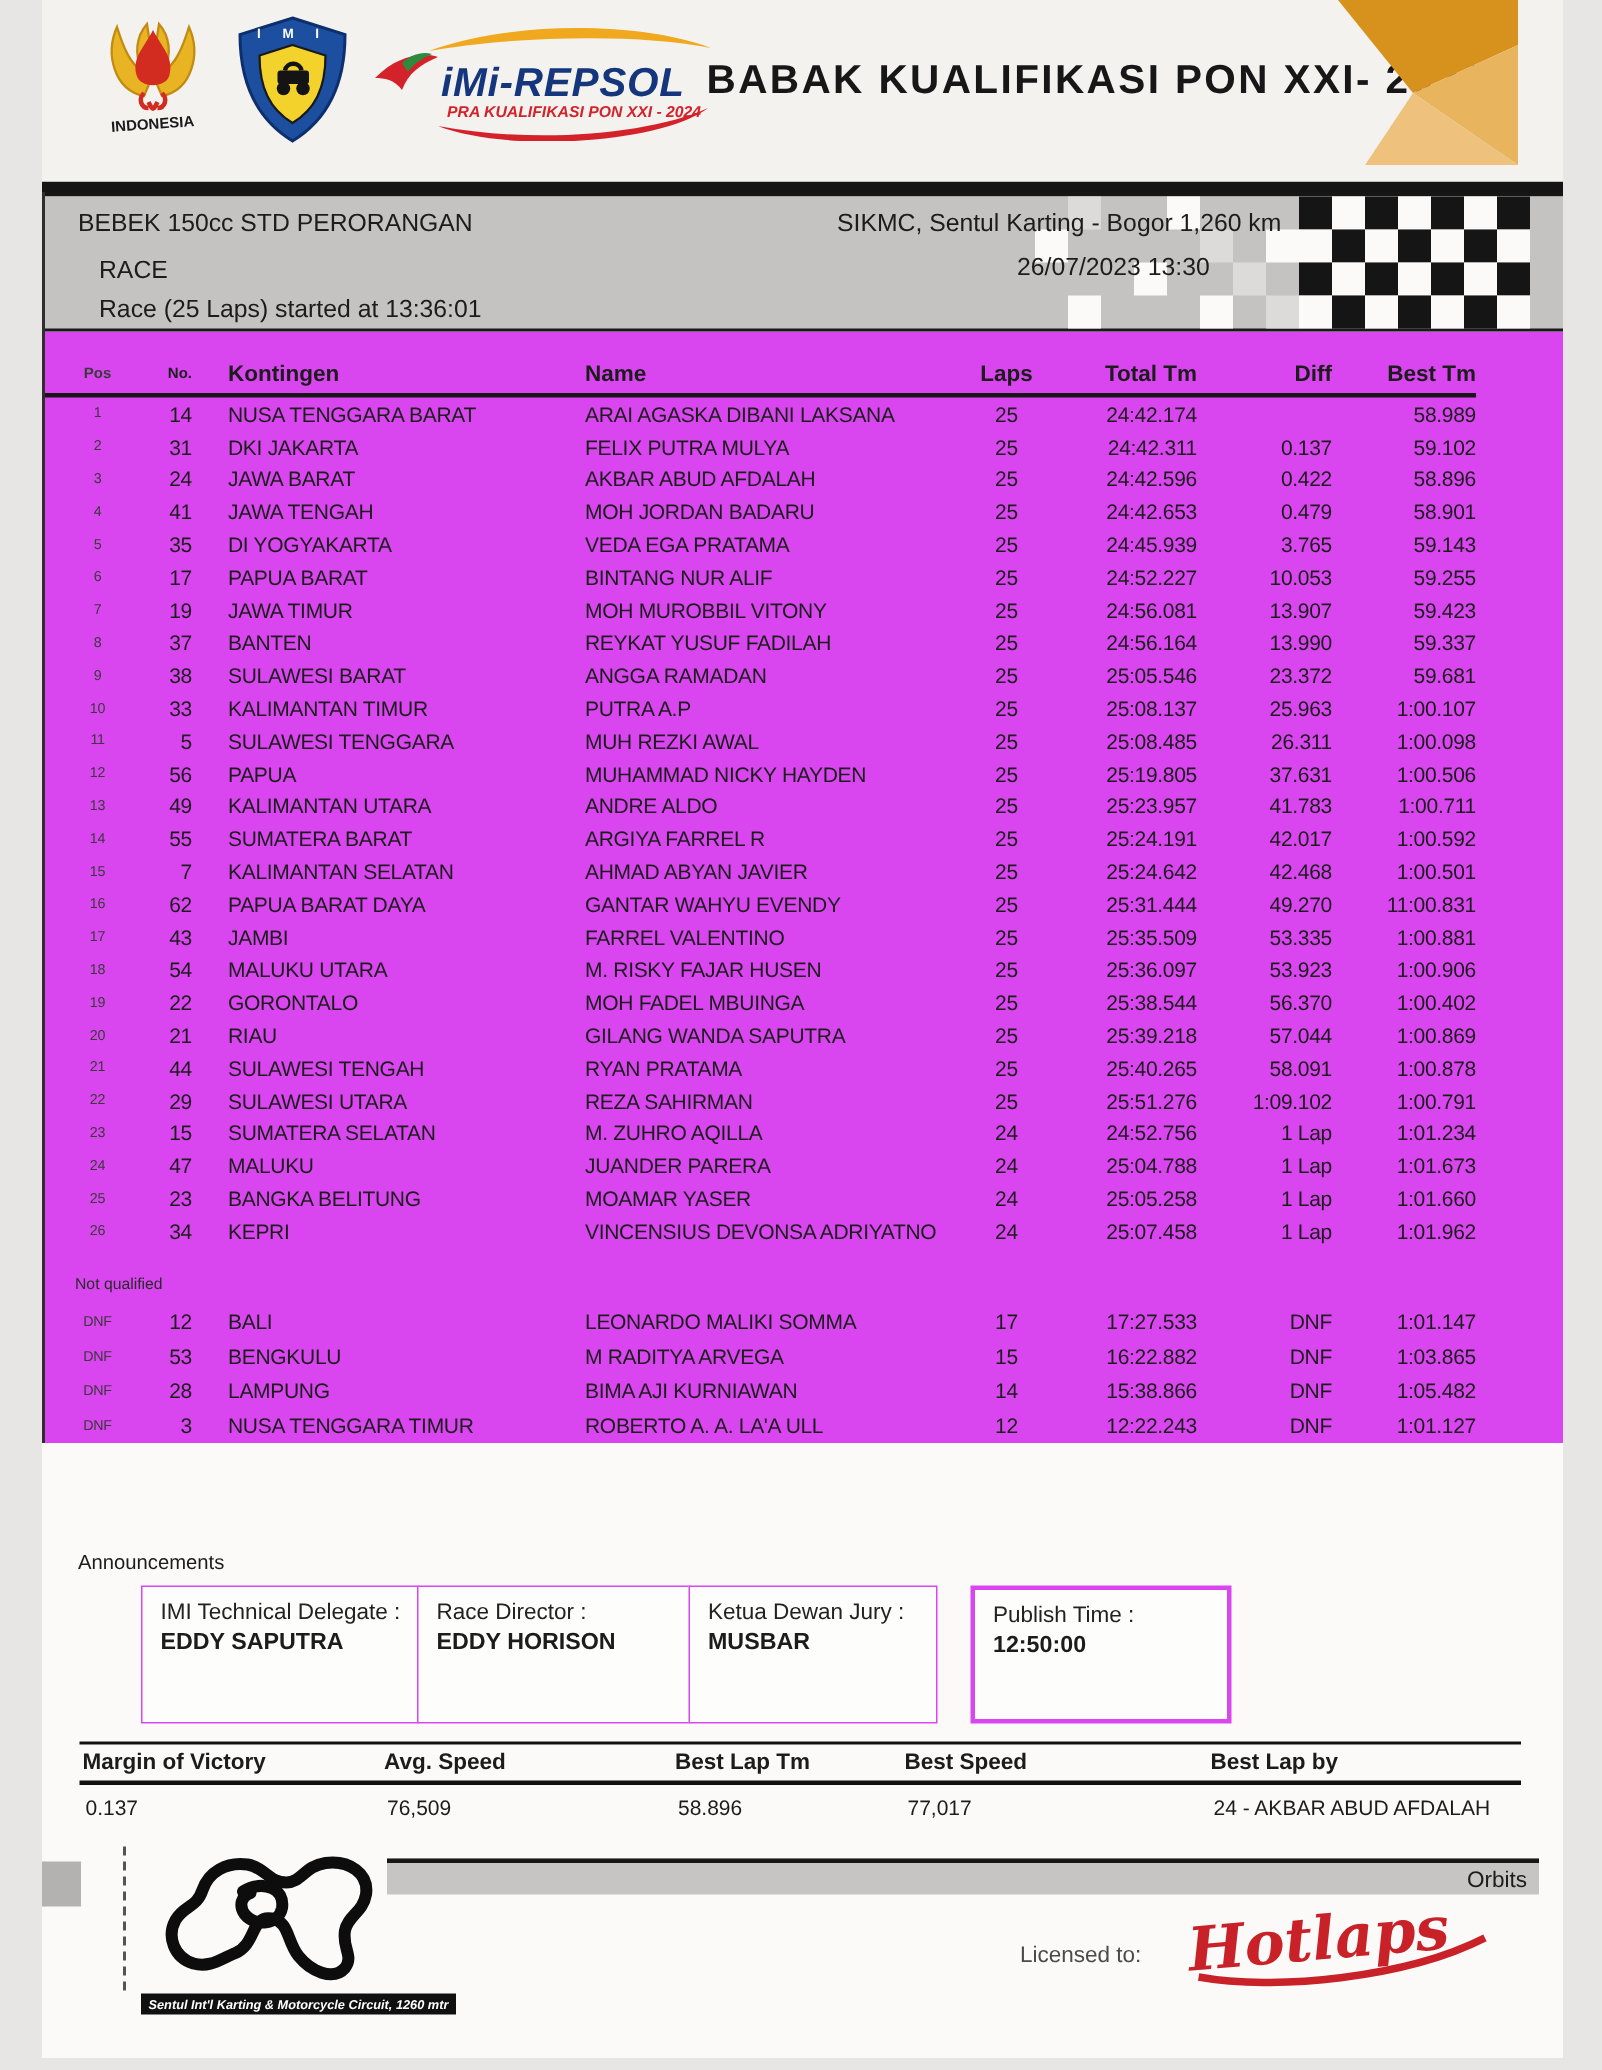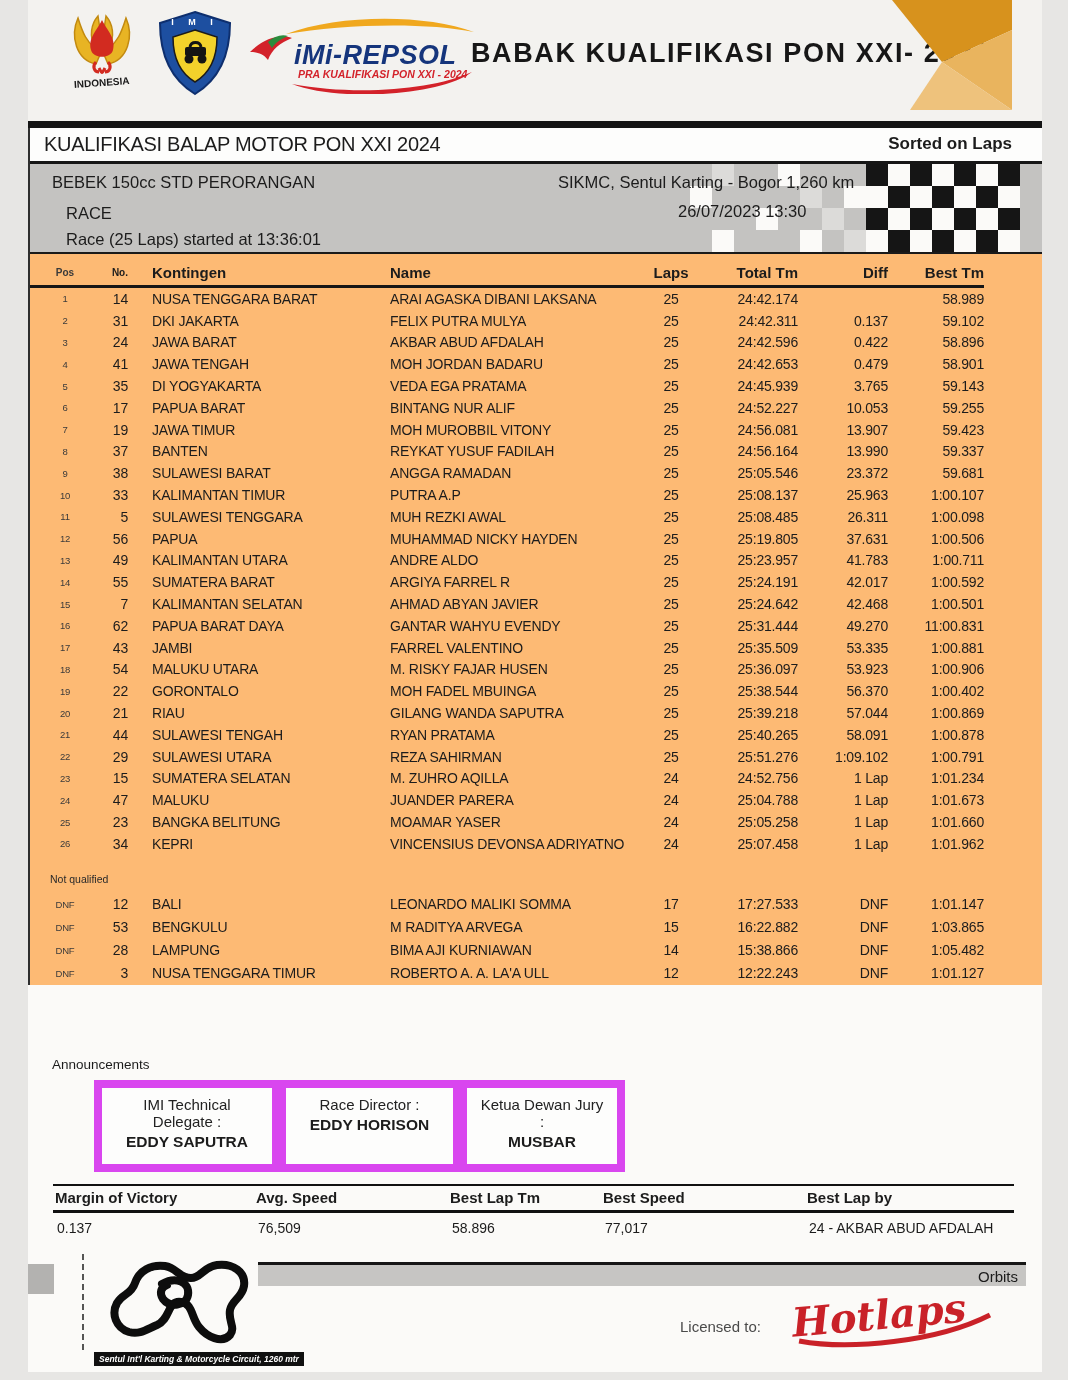--- a/index.html
+++ b/index.html
@@ -37,21 +37,21 @@
   .b-start{left:36px;top:66px;font-size:15.5px;}
   .b-venue{left:528px;top:9px;}
   .b-date{left:648px;top:38px;}
   .checker{
     position:absolute;right:22px;top:0;width:352px;height:88px;z-index:1;
     display:grid;grid-template-rows:repeat(4,22px);grid-template-columns:repeat(16,22px);
   }
   .checker div{width:22px;height:22px;}
   .ck-k{background:#151515;} .ck-w{background:#fbfaf8;} .ck-g{background:#dcdbd9;} .ck-t{background:transparent;}
   
-  .tablewrap{padding-top:10px;background:#fdba74;}
+  .tablewrap{padding-top:20px;background:#d946ef;}
   .tgrid{
     display:grid;
     grid-template-columns:34px 62px 246px 250px 62px 96px 90px 96px;
     padding-left:18px;align-items:center;
   }
   .thead{padding-bottom:4px;}
   .thead span{font-weight:bold;font-size:15px;}
   .thead .c-pos,.thead .c-no{font-size:10px;}
   .rule-under-head{height:3px;background:#161616;margin-right:58px;}
   .trow{height:21.8px;font-size:14px;letter-spacing:-0.2px;}
@@ -64,22 +64,22 @@
   .nq{font-size:10.5px;margin:18px 0 8px 20px;color:#2a2a2a;}
   .dnf-rows .trow{height:23px;}
   .dnf-rows .c-pos{font-size:9.5px;}
   
   .ann{margin:72px 0 0 24px;}
   .ann-label{font-size:13.5px;}
   .ann-item{font-size:14.5px;margin:5px 0 0 44px;}
   
   .officials{display:flex;margin:8px 0 0 66px;align-items:flex-start;}
   .obox{
-    box-sizing:border-box;height:92px;border:8px solid #d946ef;
-    padding:8px 12px;margin-left:-2px;background:#fdfdfc;text-align:center;
+    box-sizing:border-box;height:92px;border:1px solid #d946ef;
+    padding:8px 12px;margin-left:-2px;background:#fdfdfc;
   }
   .obox:first-child{margin-left:0;}
   .obox.sep{margin-left:22px;border-width:3px;}
   .olabel{font-size:15px;color:#222;}
   .oname{font-size:15.5px;font-weight:bold;margin-top:3px;}
   .w1{width:186px;} .w2{width:183px;} .w3{width:184px;} .w4{width:166px;} .w5{width:174px;}
   
   .stats{margin:12px 28px 0 25px;border-top:2px solid #111;}
   .stats-head,.stats-vals{
     display:grid;grid-template-columns:201px 194px 153px 204px 1fr;
@@ -146,24 +146,20 @@
       <polygon points="8,0 128,0 128,30 58,62" fill="#d7921d"></polygon>
       <polygon points="58,62 128,30 128,110" fill="#e9b45e"></polygon>
       <polygon points="26,110 58,62 128,110" fill="#eec27c"></polygon>
     </svg>
   </header>
 
   <div class="black-bar"></div>
 
   <div class="bordered">
 
-    <div class="title-row">
-      <span class="report-title">KUALIFIKASI BALAP MOTOR PON XXI 2024</span>
-      <span class="sorted">Sorted on Laps</span>
-    </div>
     <div class="rule3"></div>
 
     <div class="band">
       <div class="checker">
           <div class="ck-t"></div>
           <div class="ck-t"></div>
           <div class="ck-g"></div>
           <div class="ck-t"></div>
           <div class="ck-t"></div>
           <div class="ck-w"></div>
@@ -562,20 +558,24 @@
     <div class="olabel">IMI Technical Delegate :</div>
     <div class="oname">EDDY SAPUTRA</div>
   </div>
       <div class="obox w2">
     <div class="olabel">Race Director :</div>
     <div class="oname">EDDY HORISON</div>
   </div>
       <div class="obox w4">
     <div class="olabel">Ketua Dewan Jury :</div>
     <div class="oname">MUSBAR</div>
+  </div>
+      <div class="obox w5 sep">
+    <div class="olabel">Publish Time :</div>
+    <div class="oname">12:50:00</div>
   </div>
     </div>
 
   <div class="stats">
     <div class="stats-head" id="stats-head">
         <div>Margin of Victory</div>
         <div>Avg. Speed</div>
         <div>Best Lap Tm</div>
         <div>Best Speed</div>
         <div>Best Lap by</div>

